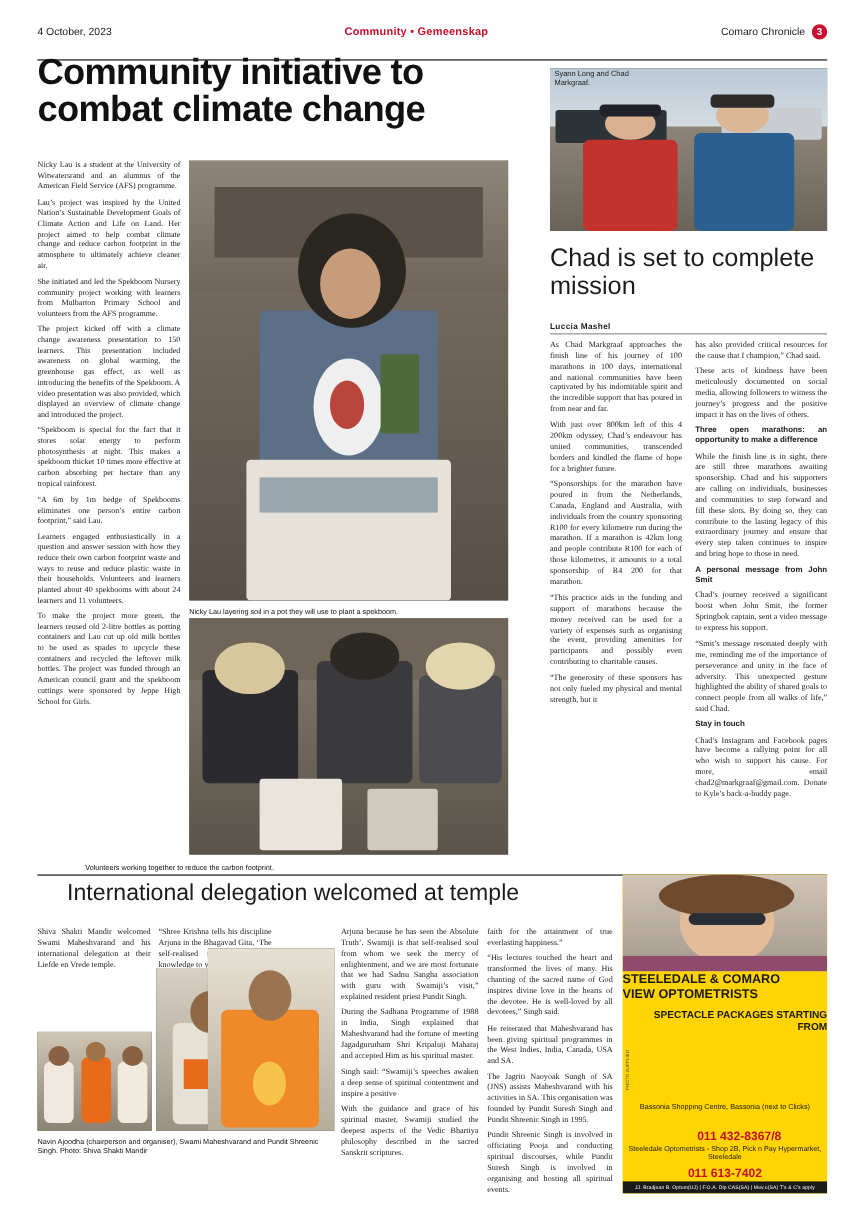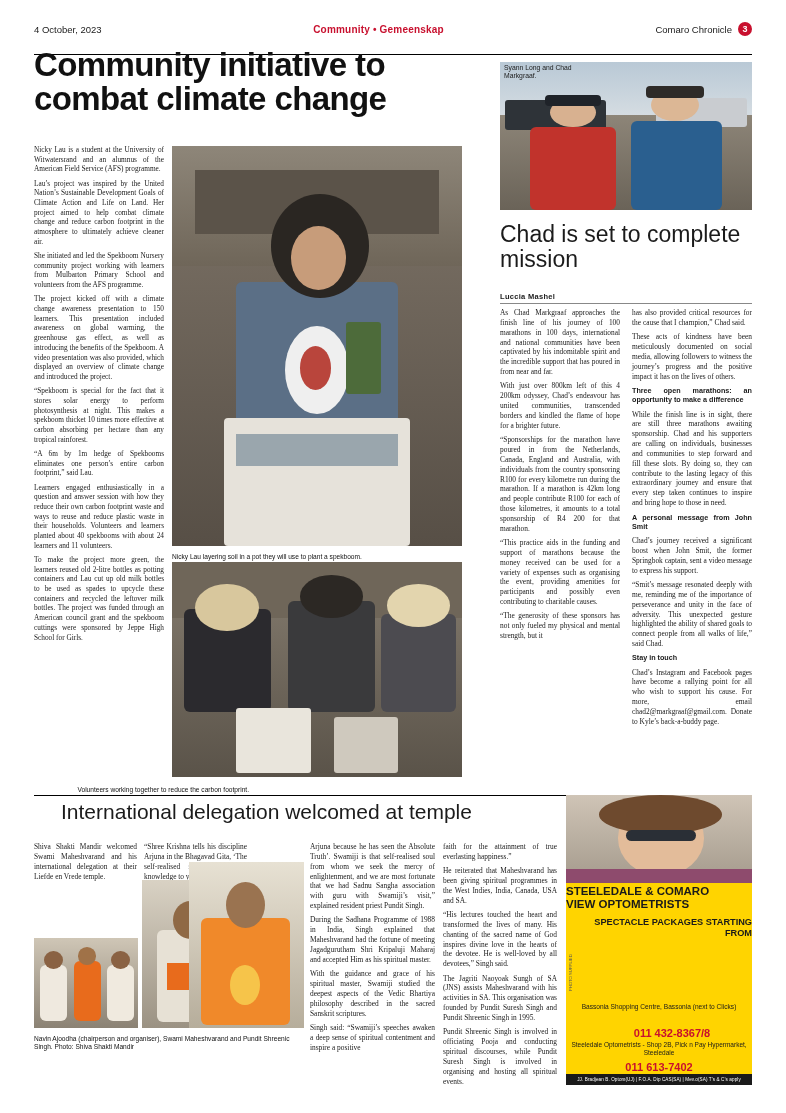--- a/index.html
+++ b/index.html
@@ -266,27 +266,27 @@
 
   <div id="temple-c1" class="bodytext">
     <p>Shiva Shakti Mandir welcomed Swami Maheshvarand and his international delegation at their Liefde en Vrede temple.</p>
   </div>
   <div id="temple-c2" class="bodytext">
     <p>“Shree Krishna tells his discipline Arjuna in the Bhagavad Gita, ‘The self-realised soul can impart knowledge to you</p>
   </div>
   <div id="temple-c3" class="bodytext">
     <p>Arjuna because he has seen the Absolute Truth’. Swamiji is that self-realised soul from whom we seek the mercy of enlightenment, and we are most fortunate that we had Sadnu Sangha association with guru with Swamiji’s visit,” explained resident priest Pundit Singh.</p>
     <p>During the Sadhana Programme of 1988 in India, Singh explained that Maheshvarand had the fortune of meeting Jagadgurutham Shri Kripaluji Maharaj and accepted Him as his spiritual master.</p>
+    <p>Singh said: “Swamiji’s speeches awaken a deep sense of spiritual contentment and inspire a positive</p>
     <p>With the guidance and grace of his spiritual master, Swamiji studied the deepest aspects of the Vedic Bhartiya philosophy described in the sacred Sanskrit scriptures.</p>
-    <p>Singh said: “Swamiji’s speeches awaken a deep sense of spiritual contentment and inspire a positive</p>
   </div>
   <div id="temple-c4" class="bodytext">
     <p>faith for the attainment of true everlasting happiness.”</p>
+    <p>“His lectures touched the heart and transformed the lives of many. His chanting of the sacred name of God inspires divine love in the hearts of the devotee. He is well-loved by all devotees,” Singh said.</p>
     <p>He reiterated that Maheshvarand has been giving spiritual programmes in the West Indies, India, Canada, USA and SA.</p>
-    <p>“His lectures touched the heart and transformed the lives of many. His chanting of the sacred name of God inspires divine love in the hearts of the devotee. He is well-loved by all devotees,” Singh said.</p>
     <p>The Jagriti Naoyoak Sungh of SA (JNS) assists Maheshvarand with his activities in SA. This organisation was founded by Pundit Suresh Singh and Pundit Shreenic Singh in 1995.</p>
     <p>Pundit Shreenic Singh is involved in officiating Pooja and conducting spiritual discourses, while Pundit Suresh Singh is involved in organising and hosting all spiritual events.</p>
   </div>
 
   <div class="photo" id="photo-t1">
     <div style="position:absolute;inset:0;background:linear-gradient(#cfc6b6,#8b8274);"></div>
     <div class="person-shirt" style="left:6%;top:30%;width:26%;height:62%;background:#efe9df;"></div>
     <div class="blob" style="left:10%;top:14%;width:18%;height:20%;background:#8a6243;"></div>
     <div class="person-shirt" style="left:38%;top:26%;width:26%;height:66%;background:#e86b1c;"></div>
     <div class="blob" style="left:42%;top:10%;width:18%;height:20%;background:#a07248;"></div>

